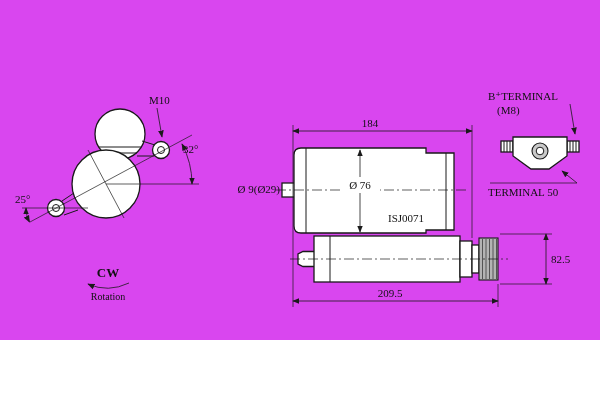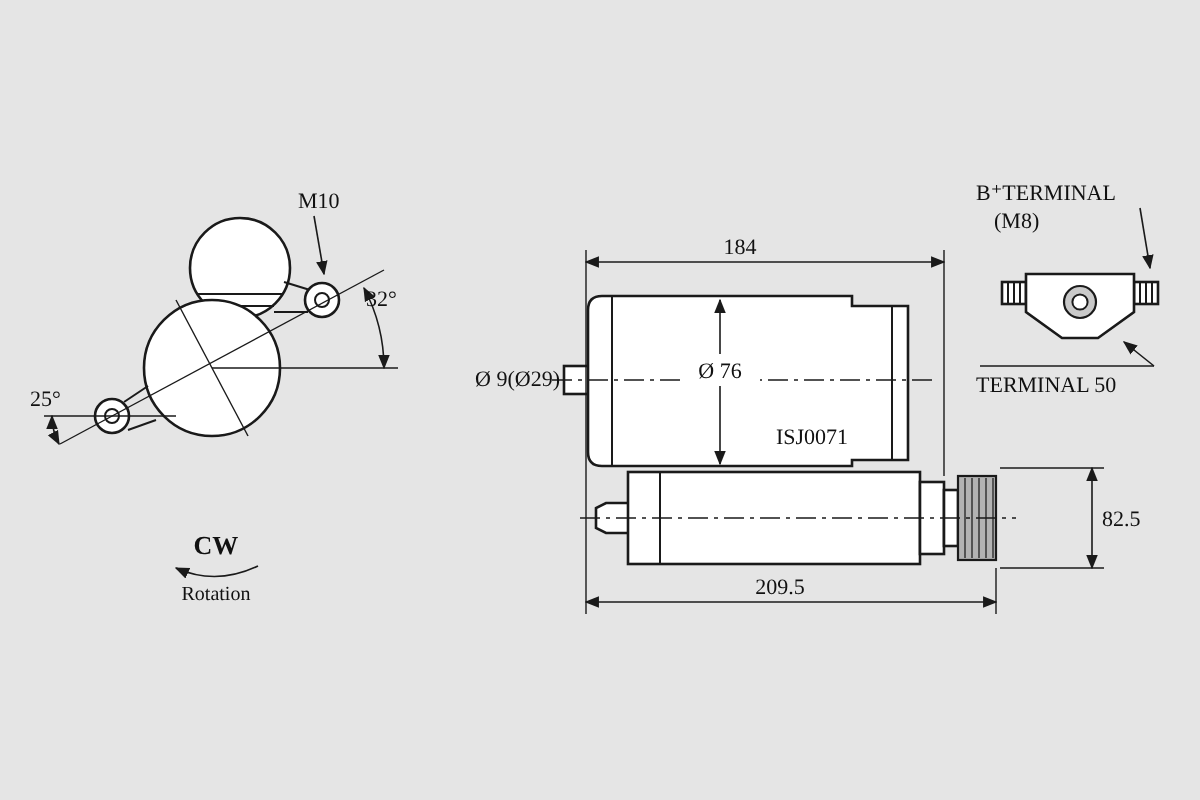--- a/index.html
+++ b/index.html
@@ -1,19 +1,19 @@
 <!DOCTYPE html>
 <html><head>
 <meta charset="utf-8">
 <style>
   html,body { margin:0; padding:0; background:#fff; }
   .canvas {
     position:relative;
-    width:600px; height:400px;
-    background:#e5e5e5;
+    width:600px; height:340px;
+    background:#d946ef;
     font-family:"Liberation Serif","DejaVu Serif",serif;
     overflow:hidden;
   }
   svg { display:block; }
   .ol   { fill:#ffffff; stroke:#1a1a1a; stroke-width:1.3; }
   .olg  { fill:#b3b3b3; stroke:#1a1a1a; stroke-width:1.1; }
   .med  { stroke:#1a1a1a; stroke-width:1; fill:none; }
   .thin { stroke:#1a1a1a; stroke-width:.7; fill:none; }
   .dim  { stroke:#1a1a1a; stroke-width:.8; fill:none; }
   .cl   { stroke:#1a1a1a; stroke-width:.7; stroke-dasharray:10 3 2 3; fill:none; }

